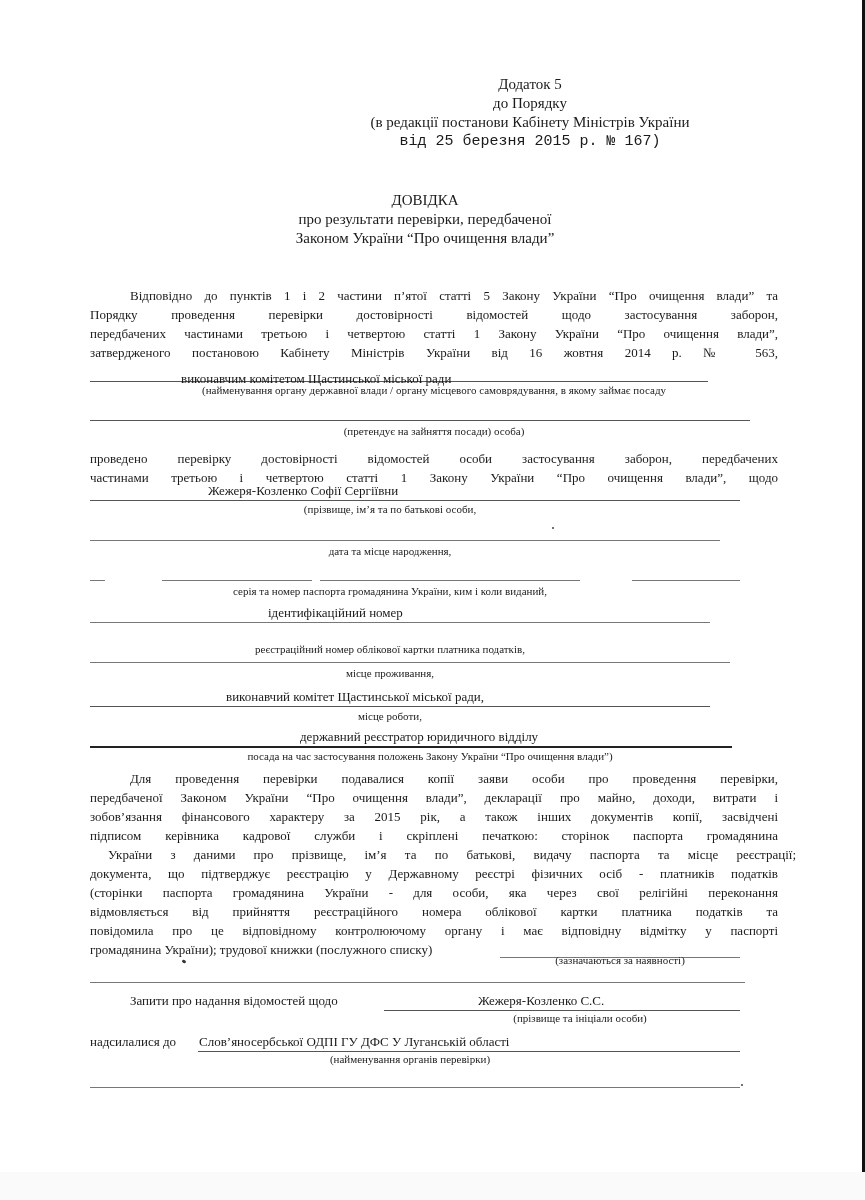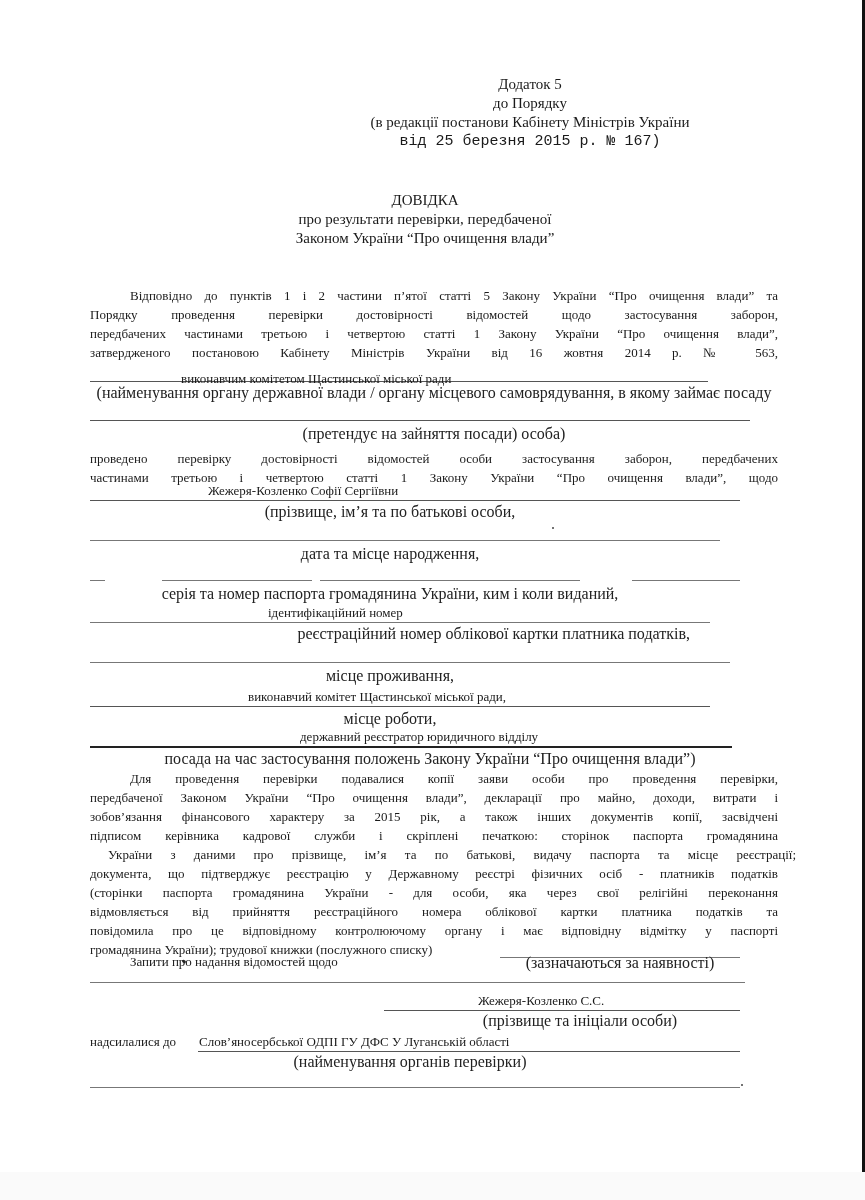--- a/index.html
+++ b/index.html
@@ -7,21 +7,21 @@
     width: 865px; height: 1200px; position: relative; overflow: hidden;
     background: #ffffff; color: #1a1a1a;
     font-family: "Liberation Serif", "DejaVu Serif", serif;
   }
   .scan-edge { position: absolute; left: 862px; top: 0; width: 3px; height: 1172px; background: #111; }
   .page-bottom { position: absolute; left: 0; top: 1172px; width: 865px; height: 28px; background: #fafafa; }
 
   .ln { position: absolute; white-space: nowrap; }
   .c15 { font-size: 15px; }
   .c16 { font-size: 13px; }
-  .small { font-size: 16px; color: #222; }
+  .small { font-size: 11px; color: #222; }
 
   .center { text-align: center; }
   .just { text-align: justify; text-align-last: justify; }
 
   .rule { position: absolute; height: 0; border-top: 1px solid #555; }
   .rule-dash { position: absolute; height: 0; border-top: 1px solid #777; }
 
   .speck { position: absolute; width: 4px; height: 3px; background: #333; border-radius: 2px; transform: rotate(30deg); }
   .dot { position: absolute; width: 2px; height: 2px; background: #444; border-radius: 1px; }
 </style>
@@ -70,27 +70,27 @@
 <div class="ln small center" style="left:90px; width:600px; top:545px;">дата та місце народження,</div>
 
 <div class="rule-dash" style="left:90px; width:15px; top:580px;"></div>
 <div class="rule-dash" style="left:162px; width:150px; top:580px;"></div>
 <div class="rule-dash" style="left:320px; width:260px; top:580px;"></div>
 <div class="rule-dash" style="left:632px; width:108px; top:580px;"></div>
 <div class="ln small center" style="left:90px; width:600px; top:585px;">серія та номер паспорта громадянина України, ким і коли виданий,</div>
 
 <div class="rule-dash" style="left:90px; width:620px; top:622px;"></div>
 <div class="ln c16" style="left:268px; top:605px;">ідентифікаційний номер</div>
-<div class="ln small center" style="left:90px; width:600px; top:625px;text-align:right;">реєстраційний номер облікової картки платника податків,</div>
+<div class="ln small center" style="left:90px; width:600px; top:643px;">реєстраційний номер облікової картки платника податків,</div>
 
 <div class="rule-dash" style="left:90px; width:640px; top:662px;"></div>
 <div class="ln small center" style="left:90px; width:600px; top:667px;">місце проживання,</div>
 
 <div class="rule" style="left:90px; width:620px; top:706px;"></div>
-<div class="ln c16" style="left:248px; top:689px;">виконавчий комітет Щастинської міської ради,</div>
+<div class="ln c16" style="left:226px; top:689px;">виконавчий комітет Щастинської міської ради,</div>
 <div class="ln small center" style="left:90px; width:600px; top:710px;">місце роботи,</div>
 
 <div class="rule" style="left:90px; width:642px; top:746px; border-top:2px solid #222;"></div>
 <div class="ln c16" style="left:300px; top:729px;">державний реєстратор юридичного відділу</div>
 <div class="ln small center" style="left:90px; width:680px; top:750px;">посада на час застосування положень Закону України “Про очищення влади”)</div>
 
 <div>
   <div class="ln c16 just" style="left:130px; width:648px; top:771px;">Для проведення перевірки подавалися копії заяви особи про проведення перевірки,</div>
   <div class="ln c16 just" style="left:90px; width:688px; top:790px;">передбаченої Законом України “Про очищення влади”, декларації про майно, доходи, витрати і</div>
   <div class="ln c16 just" style="left:90px; width:688px; top:809px;">зобов’язання фінансового характеру за 2015 рік, а також інших документів копії, засвідчені</div>
@@ -100,21 +100,21 @@
   <div class="ln c16 just" style="left:90px; width:688px; top:885px;">(сторінки паспорта громадянина України - для особи, яка через свої релігійні переконання</div>
   <div class="ln c16 just" style="left:90px; width:688px; top:904px;">відмовляється від прийняття реєстраційного номера облікової картки платника податків та</div>
   <div class="ln c16 just" style="left:90px; width:688px; top:923px;">повідомила про це відповідному контролюючому органу і має відповідну відмітку у паспорті</div>
   <div class="ln c16" style="left:90px; top:942px;">громадянина України); трудової книжки (послужного списку)</div>
 </div>
 <div class="rule-dash" style="left:500px; width:240px; top:957px;"></div>
 <div class="speck" style="left:182px; top:960px;"></div>
 <div class="ln small center" style="left:520px; width:200px; top:954px;text-align:center;">(зазначаються за наявності)</div>
 <div class="rule-dash" style="left:90px; width:655px; top:982px;"></div>
 
-<div class="ln c16" style="left:130px; top:954px;">Запити про надання відомостей щодо</div>
+<div class="ln c16" style="left:130px; top:993px;">Запити про надання відомостей щодо</div>
 <div class="rule" style="left:384px; width:356px; top:1010px;"></div>
 <div class="ln c16" style="left:478px; top:993px;">Жежеря-Козленко С.С.</div>
 <div class="ln small center" style="left:470px; width:220px; top:1012px;">(прізвище та ініціали особи)</div>
 
 <div class="ln c16" style="left:90px; top:1034px;">надсилалися до</div>
 <div class="rule" style="left:198px; width:542px; top:1051px;"></div>
 <div class="ln c16" style="left:199px; top:1034px;">Слов’яносербської ОДПІ ГУ ДФС У Луганській області</div>
 <div class="ln small center" style="left:280px; width:260px; top:1053px;">(найменування органів перевірки)</div>
 
 <div class="rule-dash" style="left:90px; width:650px; top:1087px;"></div>

